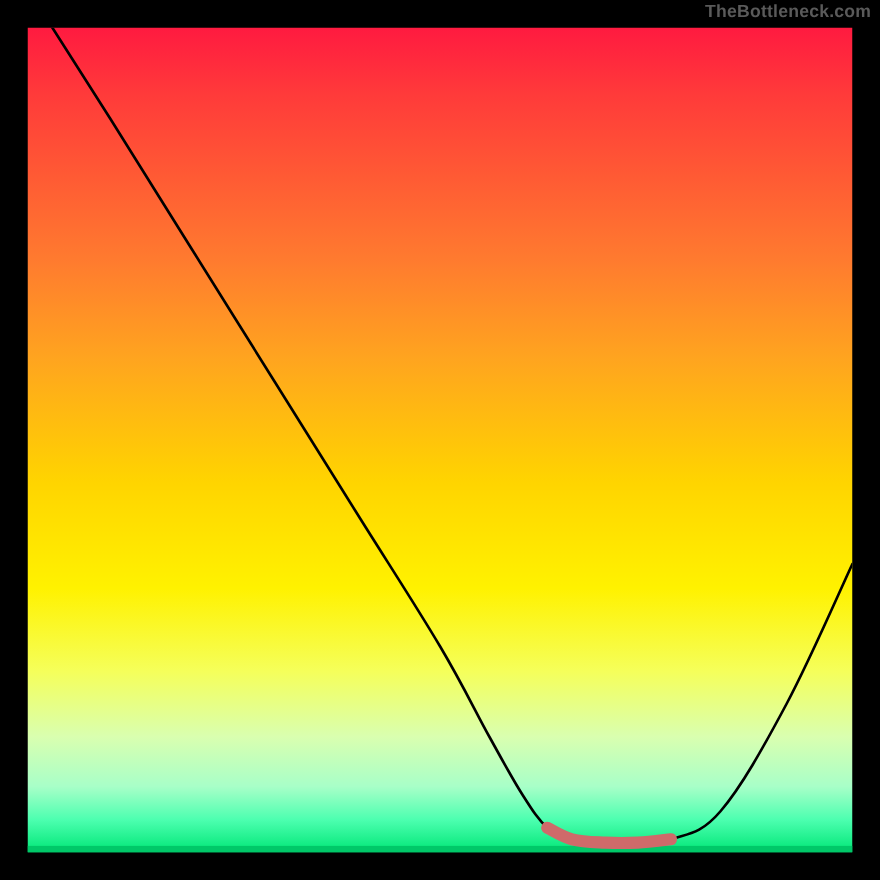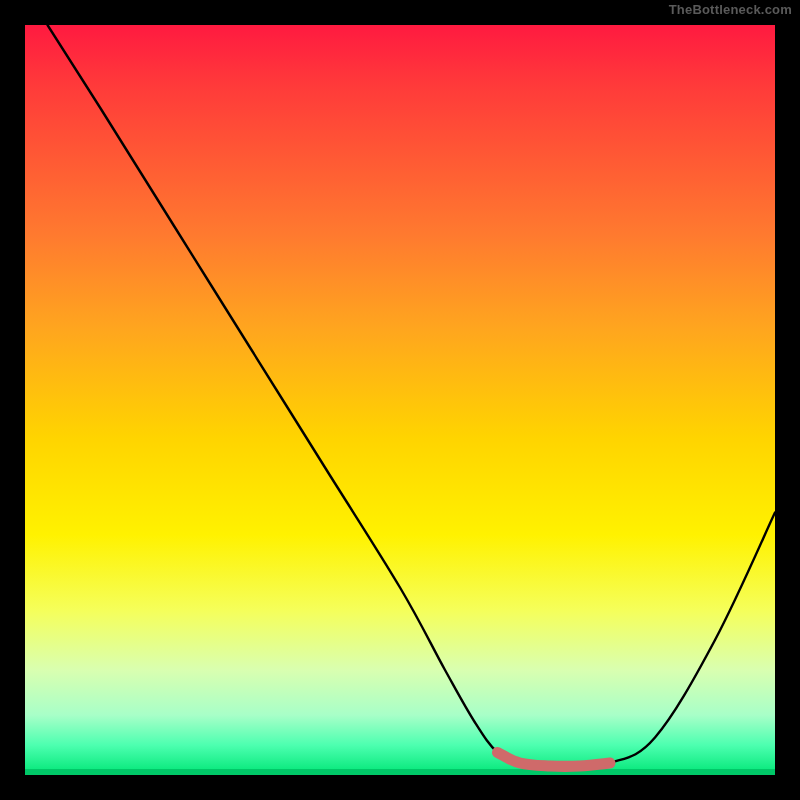--- a/index.html
+++ b/index.html
@@ -15,21 +15,21 @@
     position: relative;
     width: 800px;
     height: 800px;
     background: #000;
   }
   .watermark {
     position: absolute;
     top: 2px;
     right: 8px;
     color: #5a5a5a;
-    font-size: 13px;
+    font-size: 16px;
     font-weight: 600;
     letter-spacing: 0.2px;
     z-index: 3;
   }
   .plot-area {
     position: absolute;
     left: 25px;
     top: 25px;
     width: 750px;
     height: 750px;

